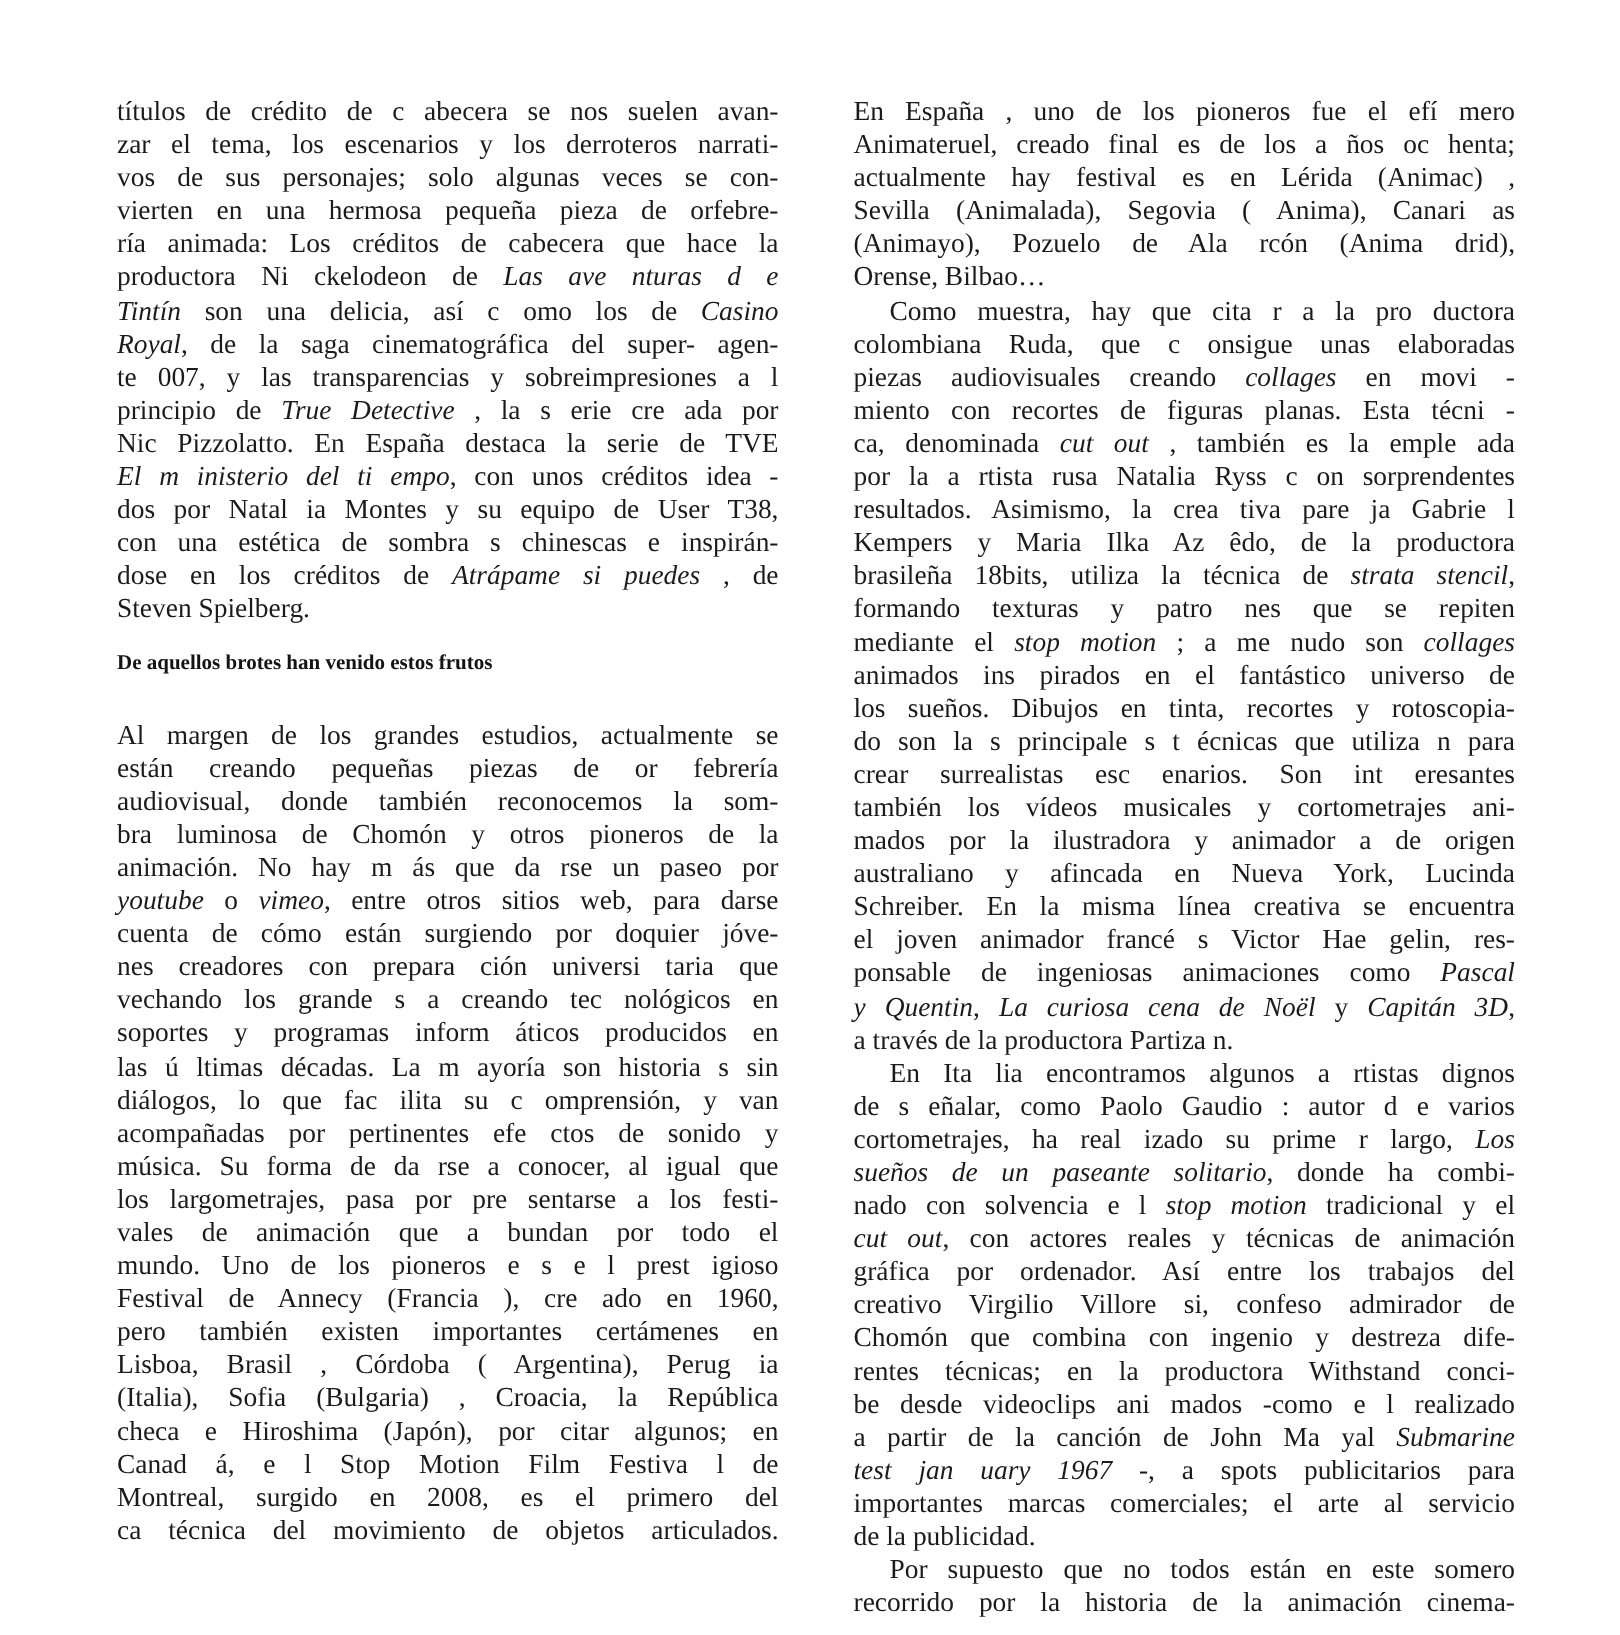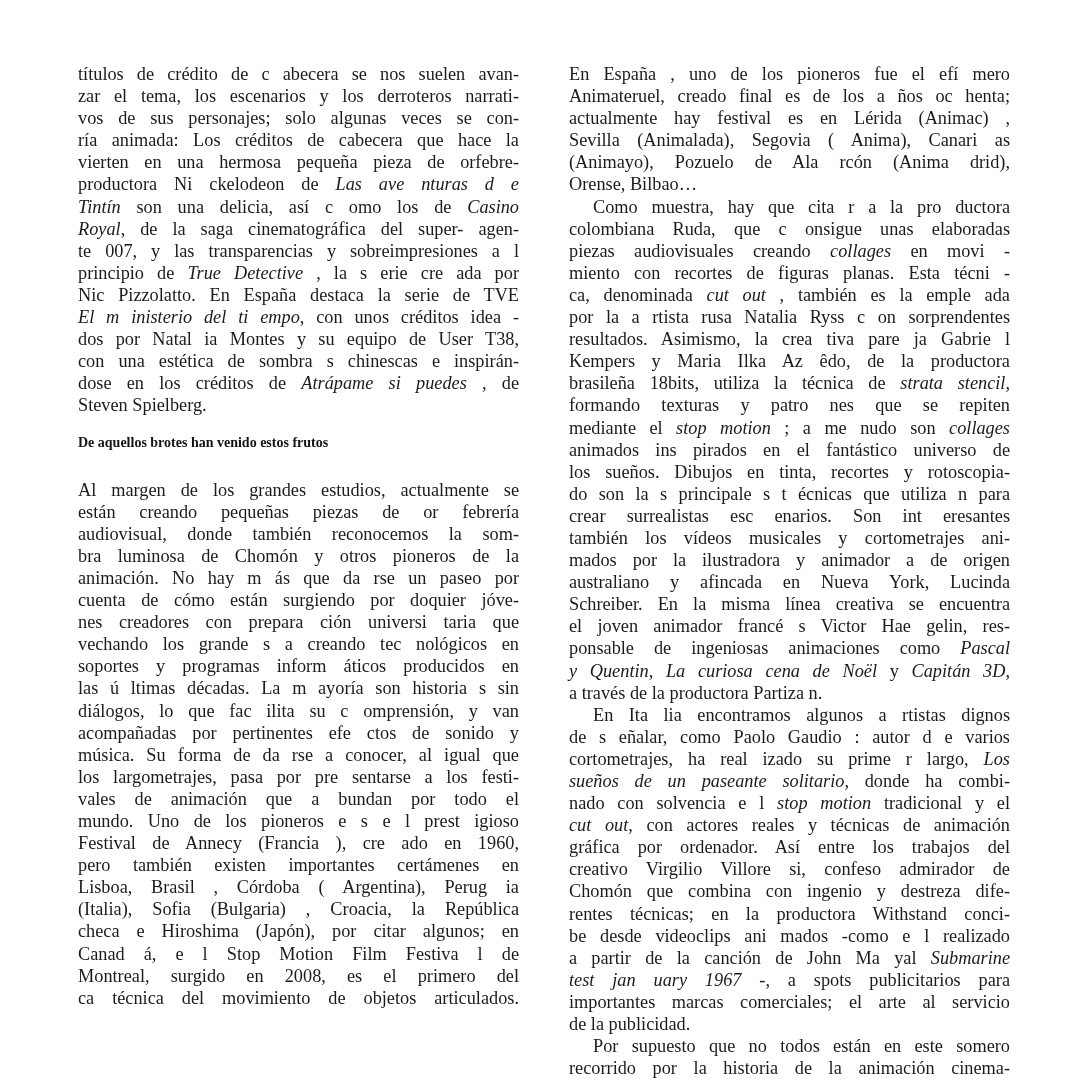--- a/index.html
+++ b/index.html
@@ -53,39 +53,40 @@
   em { font-style: italic; }
 </style>
 </head>
 <body>
 
 <div class="page">
   <div class="col">
       <div class="line"><span>títulos de crédito de c abecera se nos suelen avan-</span></div>
       <div class="line"><span>zar el tema, los escenarios y los derroteros narrati-</span></div>
       <div class="line"><span>vos de sus personajes; solo algunas veces se con-</span></div>
+      <div class="line"><span>vierten en una hermosa pequeña pieza de orfebre-</span></div>
       <div class="line"><span>ría animada: Los créditos de cabecera que hace la</span></div>
-      <div class="line"><span>vierten en una hermosa pequeña pieza de orfebre-</span></div>
       <div class="line"><span>productora Ni ckelodeon de </span><em>Las ave nturas d e</em></div>
       <div class="line"><em>Tintín</em><span> son una delicia, así c omo los de </span><em>Casino</em></div>
       <div class="line"><em>Royal</em><span>, de la saga cinematográfica del super- agen-</span></div>
       <div class="line"><span>te 007, y las transparencias y sobreimpresiones a l</span></div>
       <div class="line"><span>principio de </span><em>True Detective</em><span> , la s erie cre ada por</span></div>
       <div class="line"><span>Nic Pizzolatto. En España destaca la serie de TVE</span></div>
       <div class="line"><em>El m inisterio del ti empo</em><span>, con unos créditos idea -</span></div>
       <div class="line"><span>dos por Natal ia Montes y su equipo de User T38,</span></div>
       <div class="line"><span>con una estética de sombra s chinescas e inspirán-</span></div>
       <div class="line"><span>dose en los créditos de </span><em>Atrápame si puedes</em><span> , de</span></div>
       <div class="line nojust"><span>Steven Spielberg.</span></div>
       <div class="heading">De aquellos brotes han venido estos frutos</div>
       <div class="line"><span>Al margen de los grandes estudios, actualmente se</span></div>
       <div class="line"><span>están creando pequeñas piezas de or febrería</span></div>
       <div class="line"><span>audiovisual, donde también reconocemos la som-</span></div>
       <div class="line"><span>bra luminosa de Chomón y otros pioneros de la</span></div>
       <div class="line"><span>animación. No hay m ás que da rse un paseo por</span></div>
+      <div class="line"><em>youtube</em><span> o </span><em>vimeo</em><span>, entre otros sitios web, para darse</span></div>
       <div class="line"><span>cuenta de cómo están surgiendo por doquier jóve-</span></div>
       <div class="line"><span>nes creadores con prepara ción universi taria que</span></div>
       <div class="line"><span>vechando los grande s a creando tec nológicos en</span></div>
       <div class="line"><span>soportes y programas inform áticos producidos en</span></div>
       <div class="line"><span>las ú ltimas décadas. La m ayoría son historia s sin</span></div>
       <div class="line"><span>diálogos, lo que fac ilita su c omprensión, y van</span></div>
       <div class="line"><span>acompañadas por pertinentes efe ctos de sonido y</span></div>
       <div class="line"><span>música. Su forma de da rse a conocer, al igual que</span></div>
       <div class="line"><span>los largometrajes, pasa por pre sentarse a los festi-</span></div>
       <div class="line"><span>vales de animación que a bundan por todo el</span></div>

